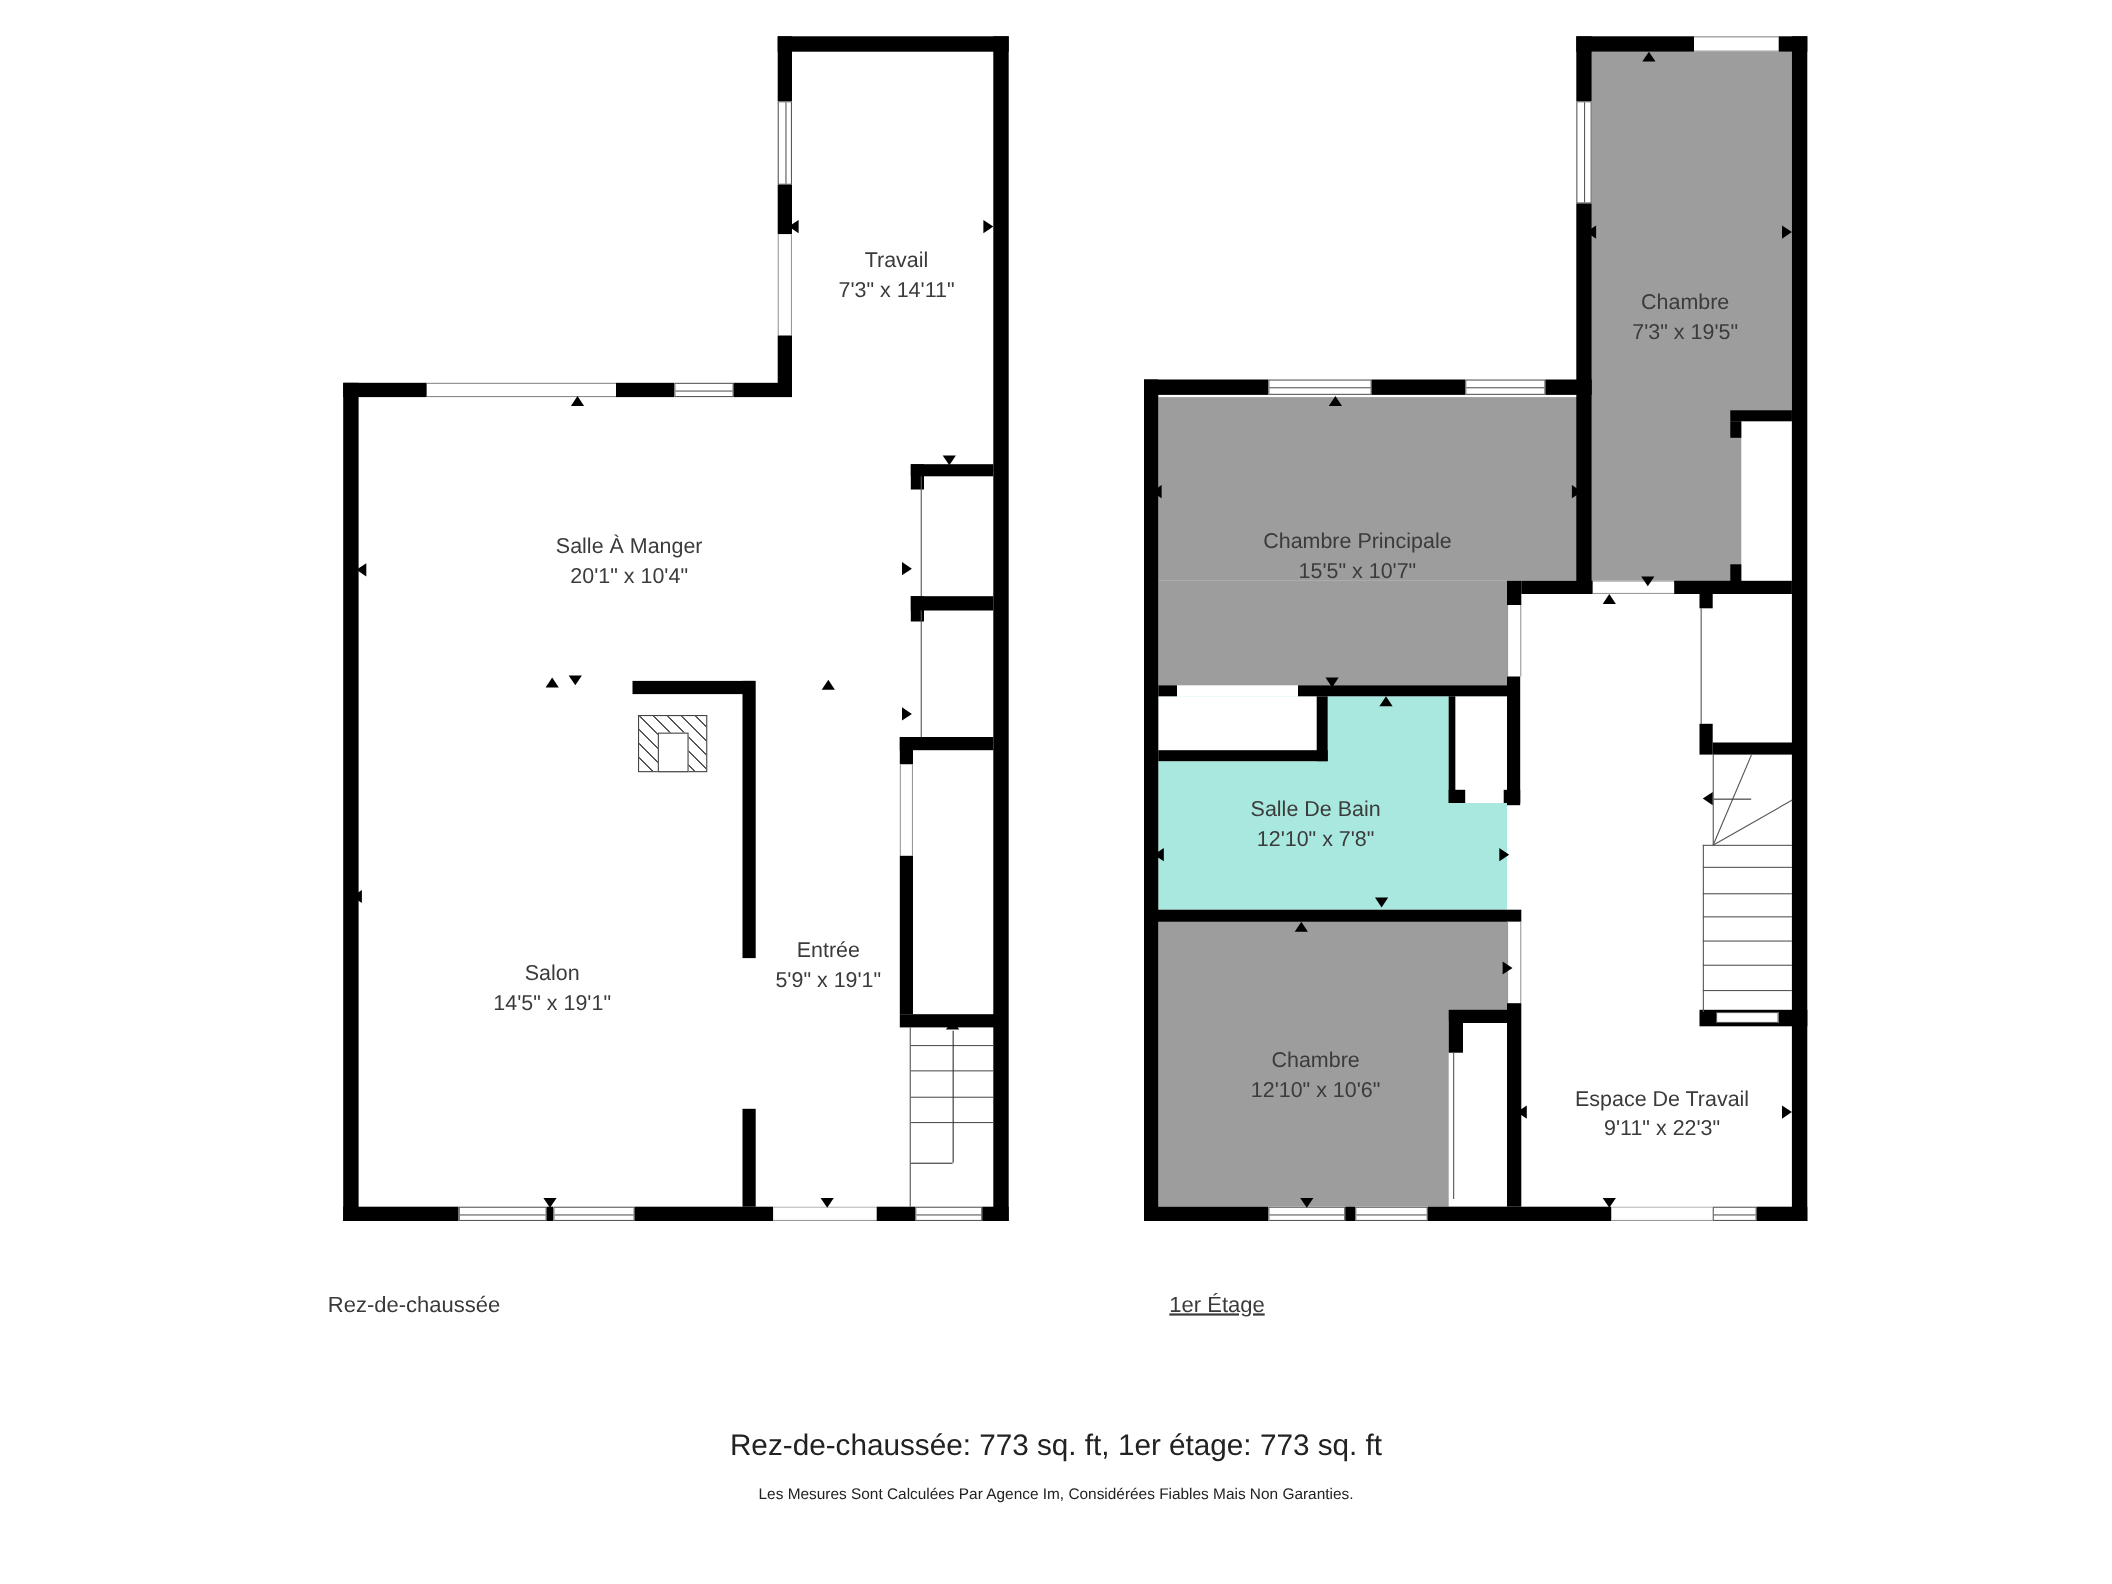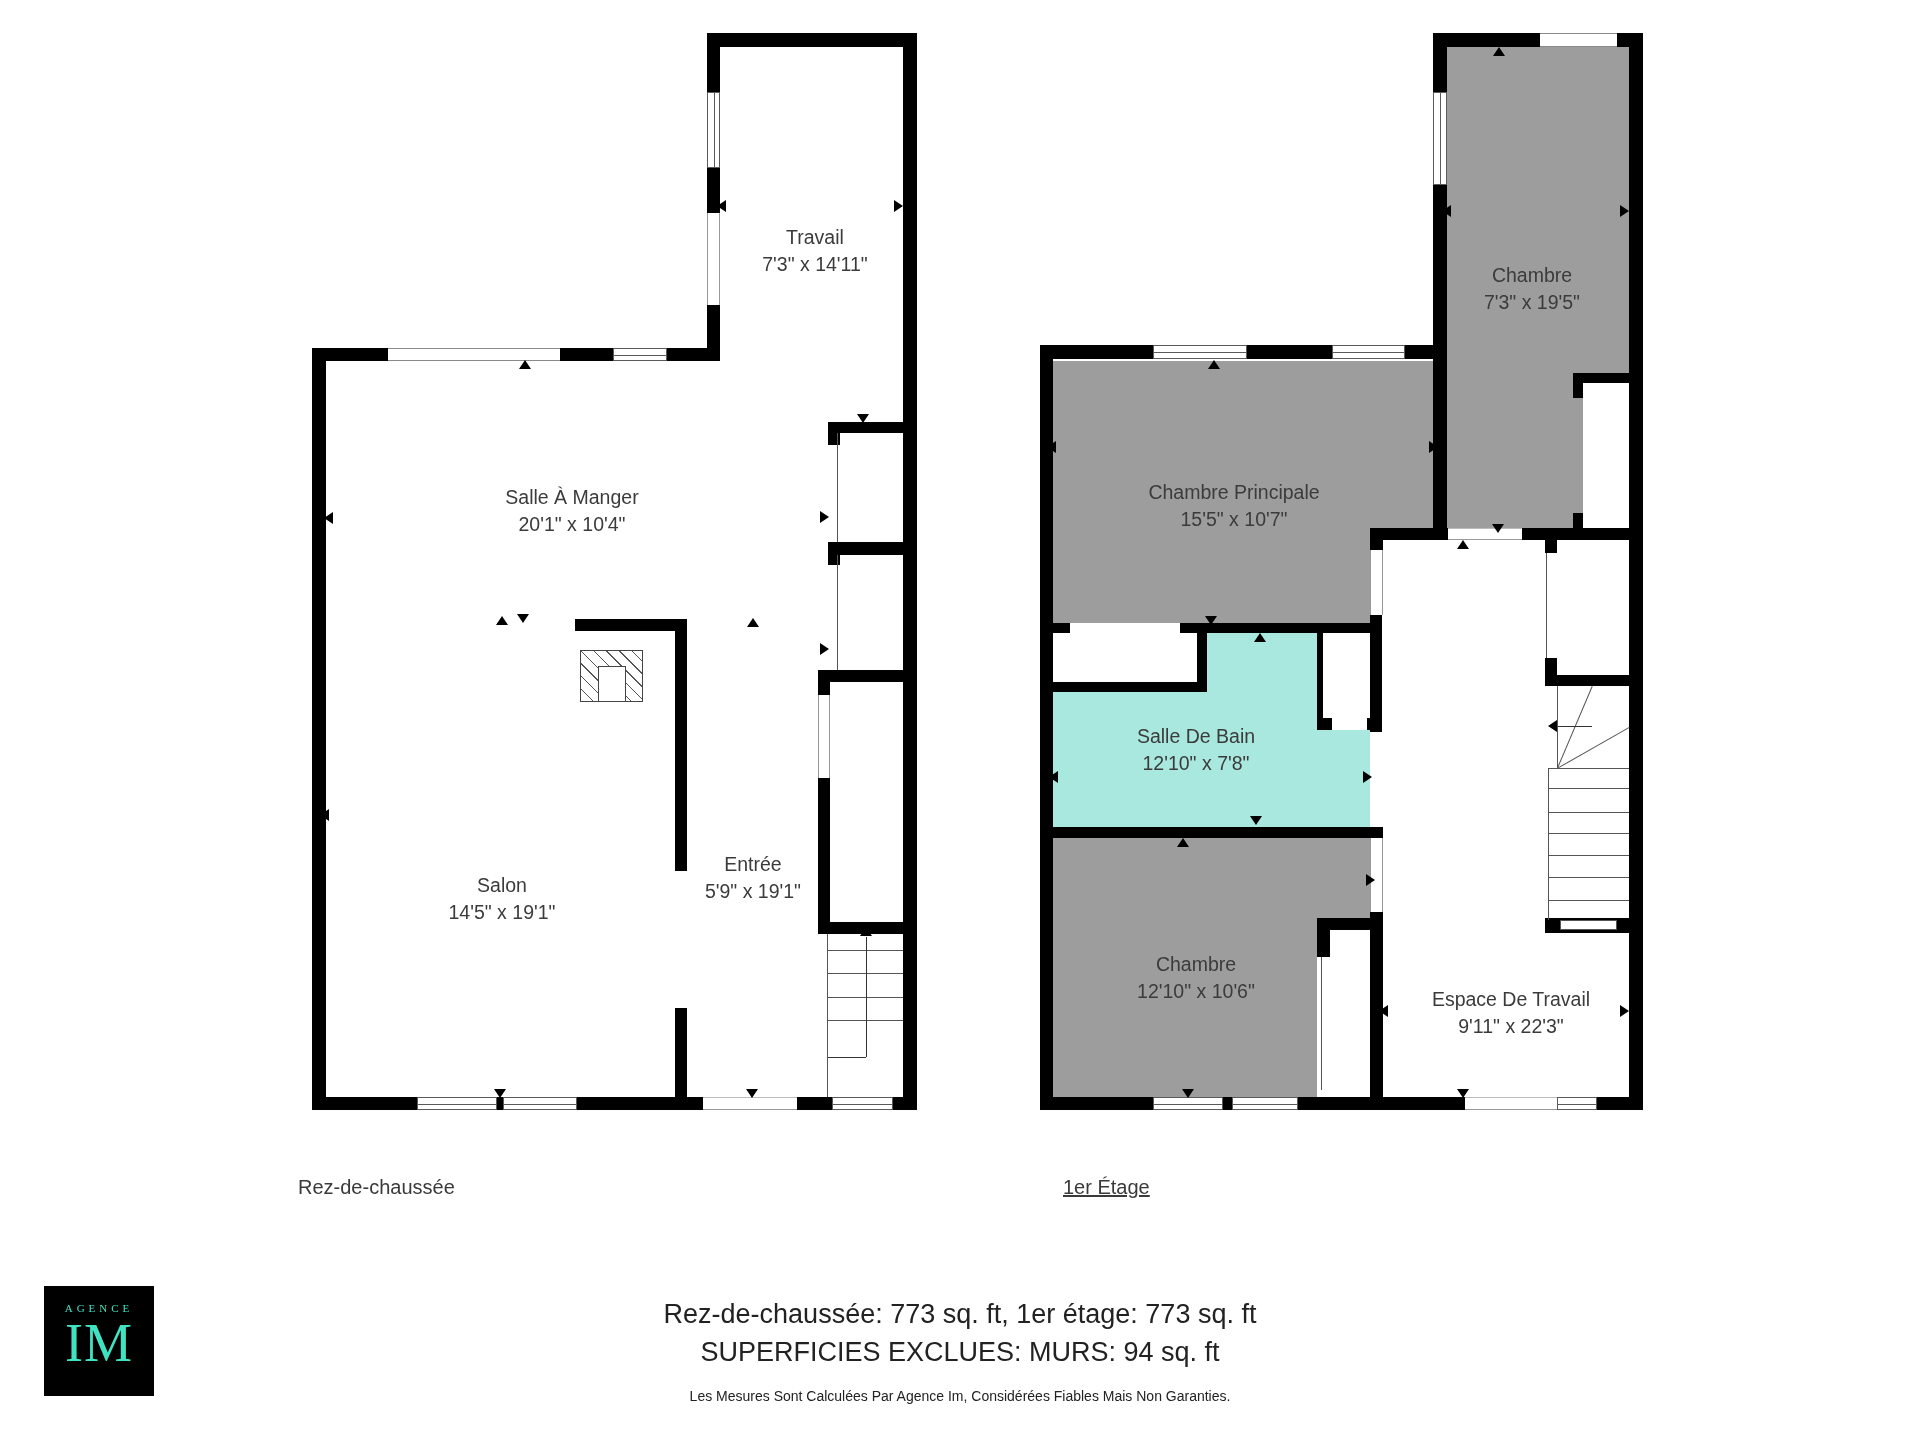--- a/index.html
+++ b/index.html
@@ -246,22 +246,17 @@
     </div>
     <div class="rlbl" style="left:1511px;top:986px;">
       <div>Espace De Travail</div>
       <div>9'11" x 22'3"</div>
     </div>
     <div class="flabel" style="left:1043px;top:1176px;text-decoration:underline;">1er Étage</div>
   </div>
 
   <div id="footer" style="top:1295px;">
     <div class="l2">Rez-de-chaussée: 773 sq. ft, 1er étage: 773 sq. ft</div>
-    <div class="l3">SUPERFICIES EXCLUES: MURS: 94 sq. ft</div>
     <div class="disc">Les Mesures Sont Calculées Par Agence Im, Considérées Fiables Mais Non Garanties.</div>
   </div>
 
-  <div id="logo">
-    <span class="top">AGENCE</span>
-    <span class="main">IM</span>
-  </div>
 
 </div>
 
 </body></html>

